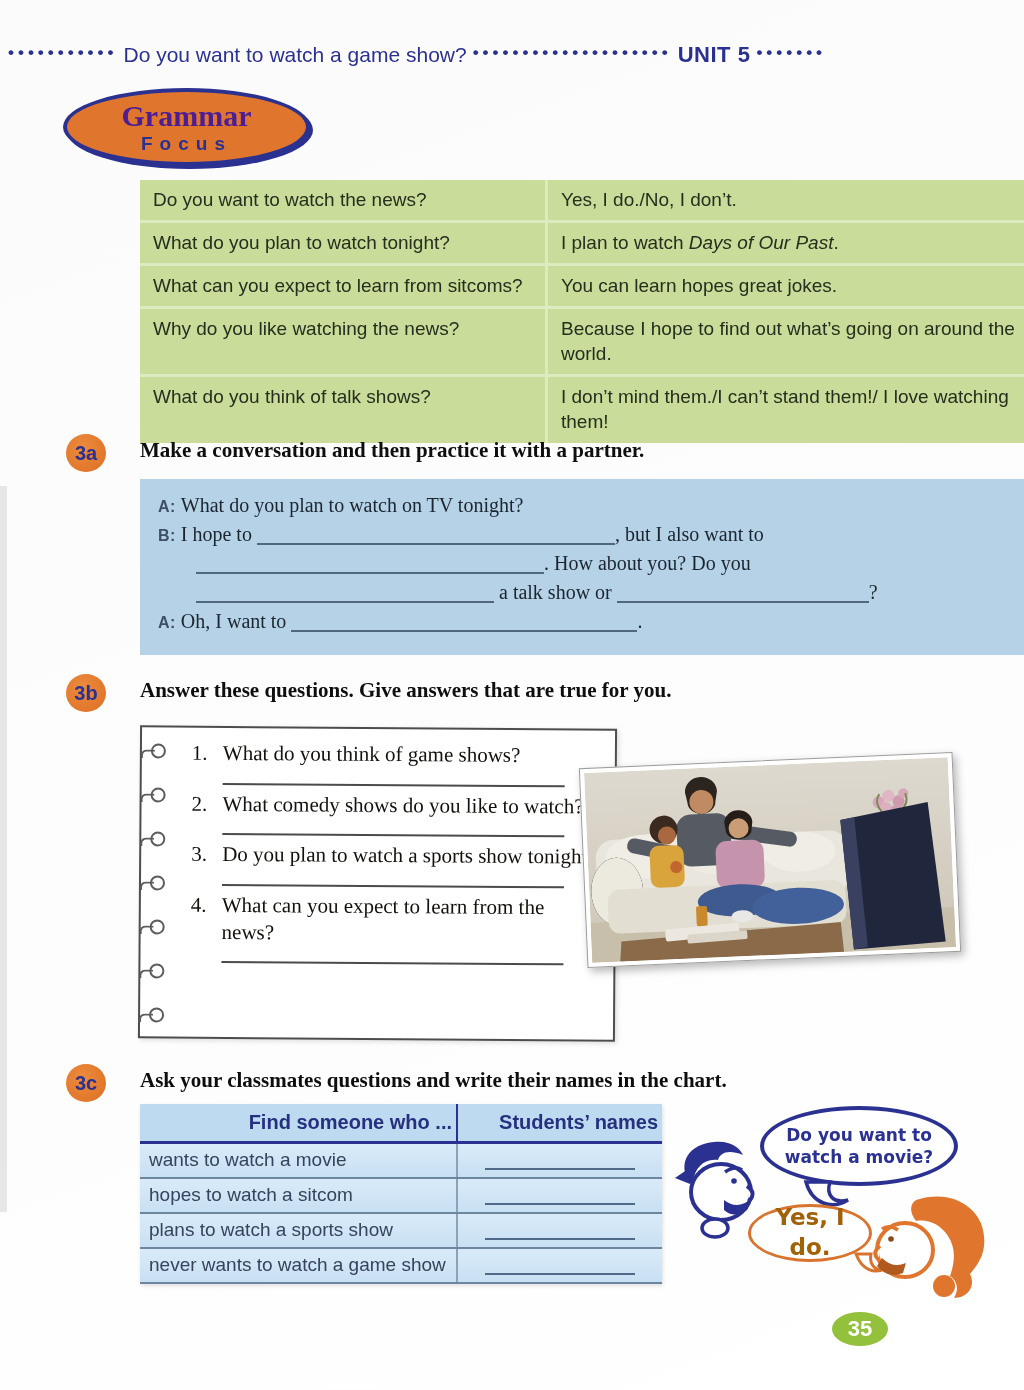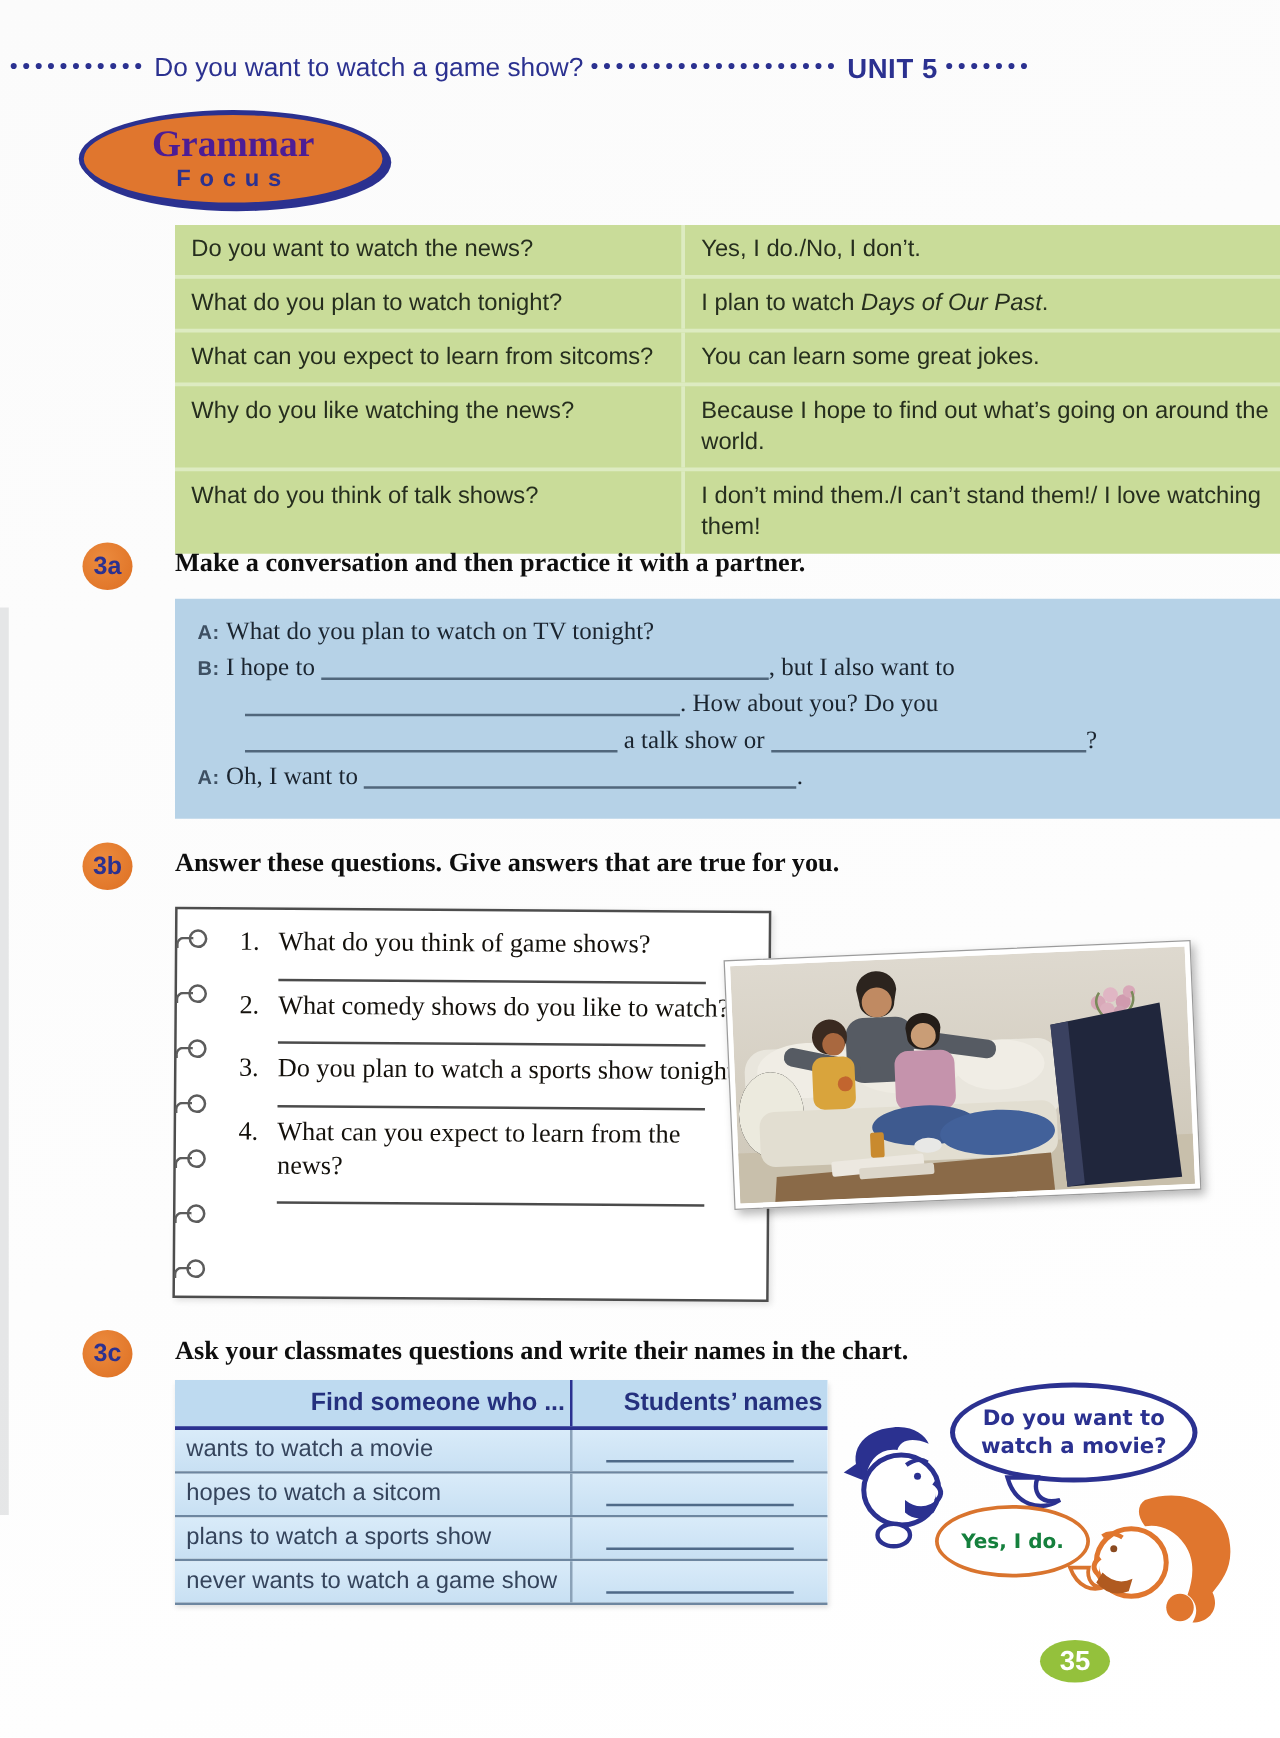--- a/index.html
+++ b/index.html
@@ -92,21 +92,21 @@
   .c-blankcell { display:flex; align-items:flex-end; justify-content:center; padding-bottom:7px; }
   .c-blank { width:150px; border-bottom:2px solid #4f6a88; height:12px; }
 
   
   .bubble { position:absolute; background:#fff; border-radius:50%;
     display:flex; flex-direction:column; align-items:center; justify-content:center;
     font-family:"DejaVu Sans", sans-serif; text-align:center; line-height:1.3; }
   .bub-q { left:760px; top:1106px; width:198px; height:80px;
     border:4px solid #2b3190; color:#2b3190; font-size:17px; font-weight:600; }
   .bub-a { left:748px; top:1204px; width:124px; height:58px;
-    border:3px solid #d9742e; color:#15803d; font-size:16px; font-weight:600; }
+    border:3px solid #d9742e; color:#a16207; font-size:23px; font-weight:600; }
   .tail { position:absolute; }
   .face { position:absolute; }
   .pagenum { position:absolute; left:832px; top:1312px; width:56px; height:34px;
     background:#94c13c; border-radius:50%; color:#ffffff; font-weight:bold;
     font-size:22px; display:flex; align-items:center; justify-content:center; }
 </style>
 </head>
 <body>
 
 <div class="page">
@@ -130,21 +130,21 @@
       <div class="g-row">
         <div class="g-cell g-q">Do you want to watch the news?</div>
         <div class="g-cell g-a"><span>Yes, I do./No, I don’t.</span></div>
       </div>
       <div class="g-row">
         <div class="g-cell g-q">What do you plan to watch tonight?</div>
         <div class="g-cell g-a"><span>I plan to watch </span><span class="it">Days of Our Past</span><span>.</span></div>
       </div>
       <div class="g-row">
         <div class="g-cell g-q">What can you expect to learn from sitcoms?</div>
-        <div class="g-cell g-a"><span>You can learn some great jokes.</span></div>
+        <div class="g-cell g-a"><span>You can learn hopes great jokes.</span></div>
       </div>
       <div class="g-row">
         <div class="g-cell g-q">Why do you like watching the news?</div>
         <div class="g-cell g-a"><span>Because I hope to find out what’s going on around the world.</span></div>
       </div>
       <div class="g-row">
         <div class="g-cell g-q">What do you think of talk shows?</div>
         <div class="g-cell g-a"><span>I don’t mind them./I can’t stand them!/ I love watching them!</span></div>
       </div>
     </div>

